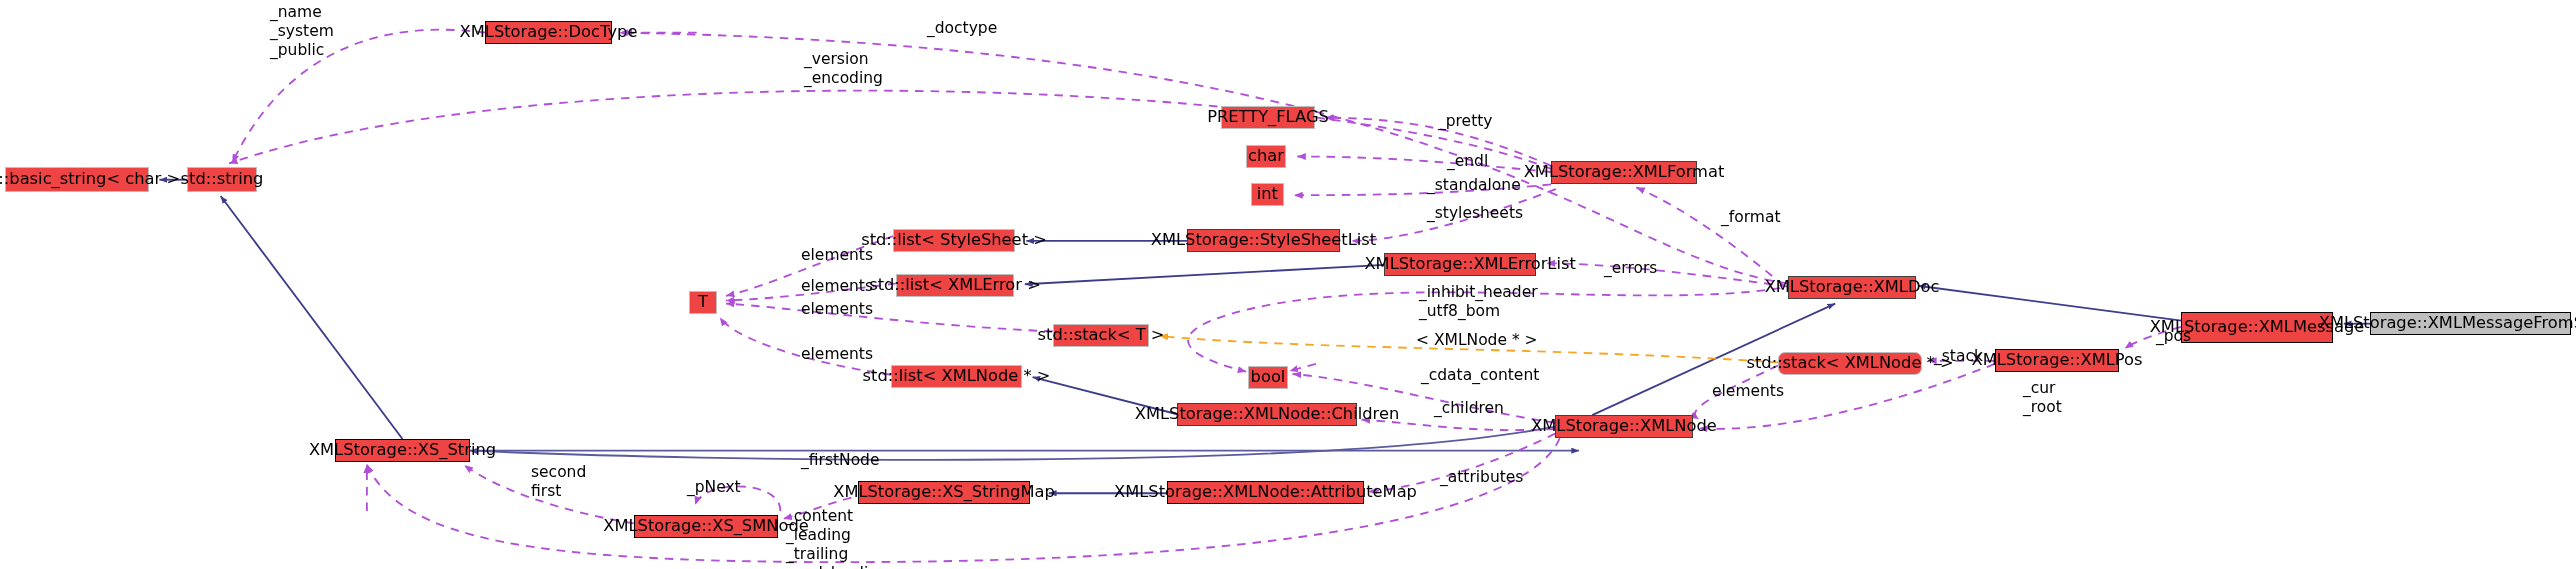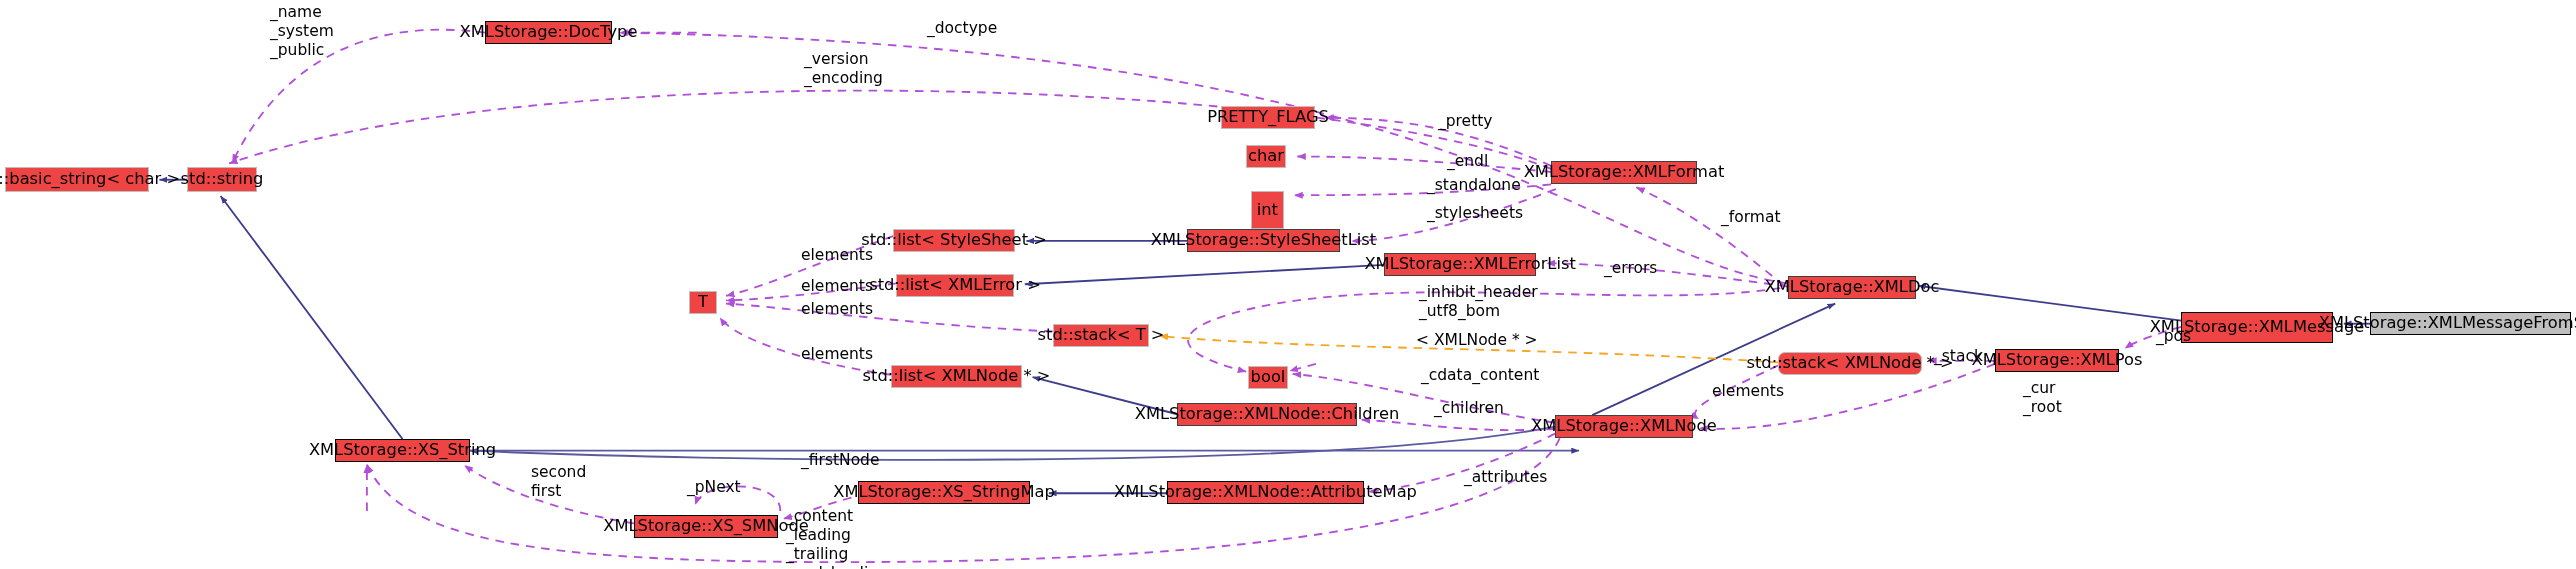--- a/index.html
+++ b/index.html
@@ -124,21 +124,21 @@
     </div>
   <div class="node solid" style="left:485px; top:21px;  width:127px; height:23px;">
       <span>XMLStorage::DocType</span>
     </div>
   <div class="node plain" style="left:1221px;top:106px; width:94px; height:23px;">
       <span>PRETTY_FLAGS</span>
     </div>
   <div class="node plain" style="left:1246px;top:145px; width:40px;  height:23px;">
       <span>char</span>
     </div>
-  <div class="node plain" style="left:1251px;top:183px; width:32.5px;  height:38px;margin-top:8px;">
+  <div class="node plain" style="left:1251px;top:183px; width:32.5px;  height:23px;">
       <span>int</span>
     </div>
   <div class="node thick" style="left:1551px;top:161px; width:146px; height:23px;">
       <span>XMLStorage::XMLFormat</span>
     </div>
   <div class="node plain" style="left:689px; top:291px; width:28px;  height:23px;">
       <span>T</span>
     </div>
   <div class="node plain" style="left:893px;top:229px; width:122px; height:23px;">
       <span>std::list&lt; StyleSheet &gt;</span>
@@ -222,16 +222,16 @@
   <div class="edgelabel" style="left:2023px; top:379px;">_cur
 _root</div>
   <div class="edgelabel" style="left:531px;  top:463px;">second
 first</div>
   <div class="edgelabel" style="left:687px;  top:478px;">_pNext</div>
   <div class="edgelabel" style="left:801px; top:451px;">_firstNode</div>
   <div class="edgelabel" style="left:786px; top:507px;">_content
 _leading
 _trailing
 _end_leading</div>
-  <div class="edgelabel" style="left:1440px; top:468px;margin-left:24px;">_attributes</div>
+  <div class="edgelabel" style="left:1440px; top:468px;">_attributes</div>
 
 </div>
 
 
 </body></html>

